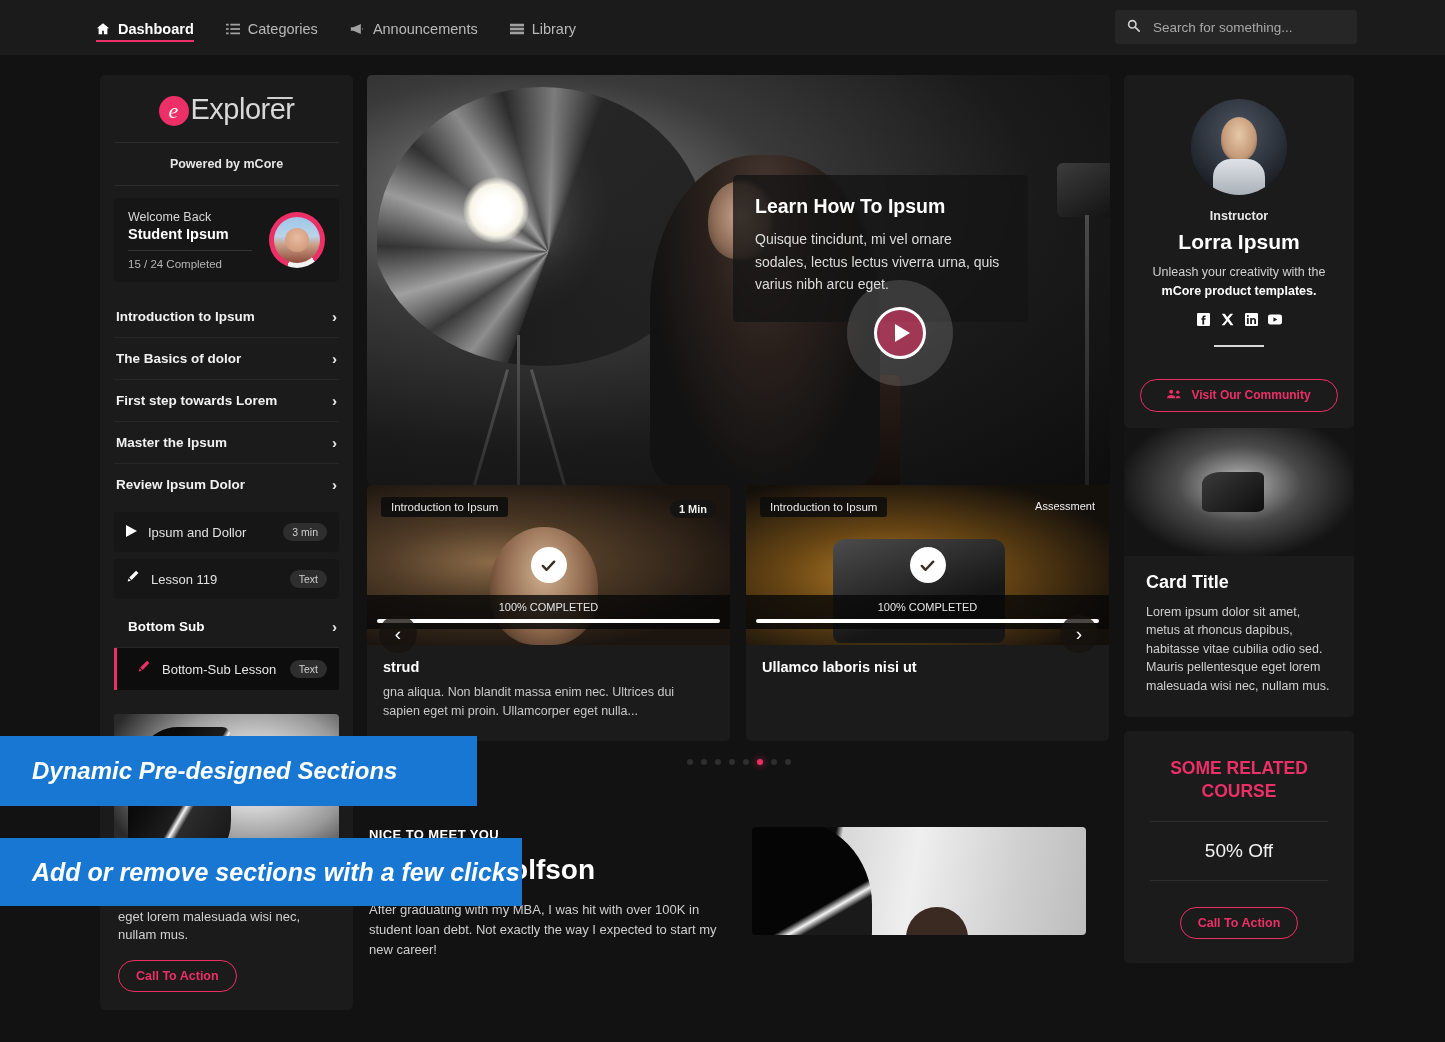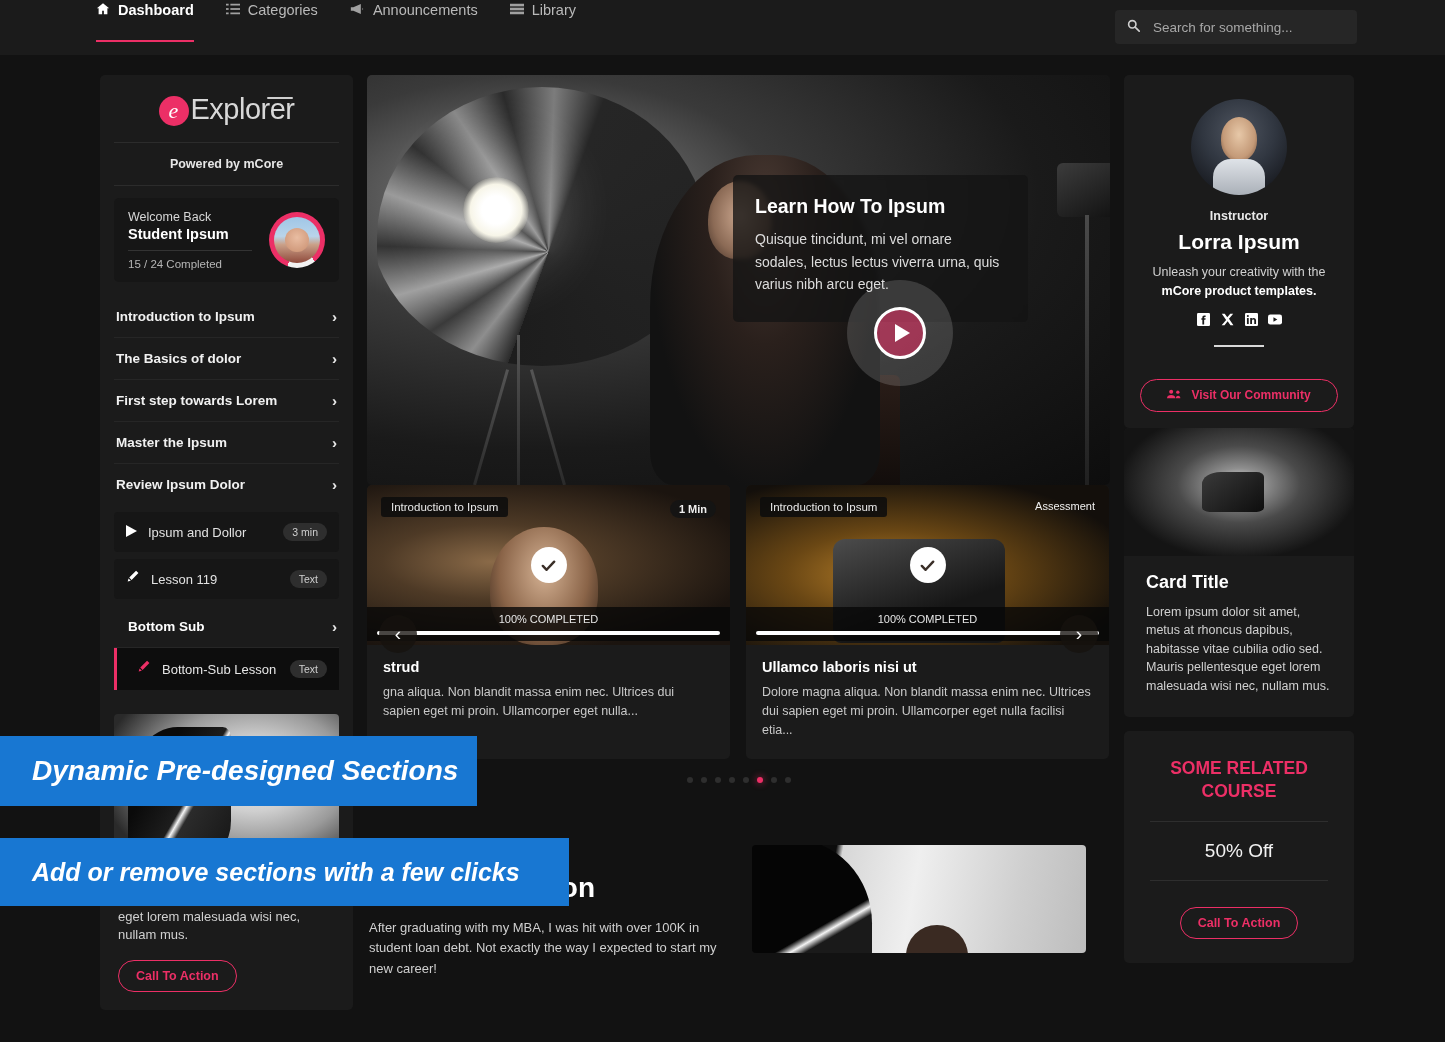--- a/index.html
+++ b/index.html
@@ -14,21 +14,21 @@
   
   .topnav {
     height: 55px; width: 100%;
     background: #1b1b1b;
     display: flex; align-items: center;
     padding: 0 88px 0 96px;
     position: relative;
   }
   .nav-items { display: flex; align-items: center; gap: 32px; height: 100%; }
   .nav-item {
-    display: flex; align-items: flex-start; gap: 8px;
+    display: flex; align-items: center; gap: 8px;
     height: 100%;
     color: #b9b9b9; font-size: 14.5px;
     position: relative; cursor: pointer;
     padding-top: 2px;
   }
   .nav-item.active { color: #ffffff; font-weight: bold; }
   .nav-item.active::after {
     content: ""; position: absolute;
     left: 0; right: 0; bottom: 13px; height: 2.5px;
     background: #ec2f66;
@@ -249,21 +249,21 @@
   }
   .fc-meta { position: absolute; right: 14px; top: 15px; z-index: 3; color: #efefef; font-size: 11px; }
   .fc-meta.pill2 { background: rgba(20,20,20,.9); border-radius: 10px; padding: 3px 9px; font-weight: bold; }
   .fc-check {
     position: absolute; left: 50%; top: 50%; transform: translate(-50%,-50%); z-index: 4;
     width: 36px; height: 36px; border-radius: 50%; background: #ffffff;
     display:flex; align-items:center; justify-content:center; cursor: pointer;
   }
   .fc-check svg { width: 19px; height: 19px; }
   .fc-prog {
-    position: absolute; left: 0; right: 0; bottom: 4px; z-index: 3;
+    position: absolute; left: 0; right: 0; bottom: 16px; z-index: 3;
     background: rgba(8,8,8,.80); padding: 6px 0 0; text-align: center;
   }
   .fc-prog span { color: #e6e6e6; font-size: 11px; display:block; padding-bottom: 6px; }
   .fc-bar { height: 4px; background: #ffffff; margin: 0 10px 6px; border-radius: 2px; }
   .fc-body { padding: 14px 16px 20px; }
   .fc-title { color: #ffffff; font-size: 14.5px; font-weight: bold; }
   .fc-desc  { color: #c9c9c9; font-size: 12.5px; line-height: 1.5; margin-top: 8px; }
 
   .car-btn {
     position: absolute; top: 130px; z-index: 6;
@@ -345,22 +345,22 @@
   .rcard-p { color: #d0d0d0; font-size: 12.5px; line-height: 1.48; margin-top: 10px; }
 
   .promo { margin-top: 14px; padding: 26px 20px 24px; text-align: center; }
   .promo-t { color: #ec2f66; font-size: 17.5px; font-weight: bold; line-height: 1.3; }
   .promo-hr { height: 1px; background: #2e2e2e; margin: 18px 6px; }
   .promo-off { color: #f2f2f2; font-size: 19px; }
 
   .ann-overlay { position: absolute; background: #1877d2; z-index: 99; display: flex; align-items: center; }
   .ann-overlay span { color: #ffffff; font-weight: bold; font-style: italic; }
   #ann1 { left: 0; top: 736px; width: 477px; height: 70px; padding-left: 32px; }
-  #ann1 span { font-size: 28px; }
-  #ann2 { left: 0; top: 838px; width: 569px; height: 68px; padding-left: 32px; }
+  #ann1 span { font-size: 24px; }
+  #ann2 { left: 0; top: 838px; width: 522px; height: 68px; padding-left: 32px; }
   #ann2 span { font-size: 25px; }
 </style>
 </head>
 <body>
 
 <div class="topnav">
   <div class="nav-items">
 
     <div class="nav-item active">
       <span class="nav-ico">
@@ -573,21 +573,20 @@
                 <path d="M4 10.5 8 14.5 16 6"></path>
               </svg>
           </div>
           <div class="fc-prog">
             <span>100% COMPLETED</span>
             <div class="fc-bar"></div>
           </div>
         </div>
         <div class="fc-body">
           <div class="fc-title">Ullamco laboris nisi ut</div>
-          <div class="fc-desc">Dolore magna aliqua. Non blandit massa enim nec. Ultrices dui sapien eget mi proin. Ullamcorper eget nulla facilisi etia...</div>
         </div>
       </div>
     </div>
 
     <div class="dots">
       <span class="dot"></span>
       <span class="dot"></span>
       <span class="dot"></span>
       <span class="dot"></span>
       <span class="dot"></span>

